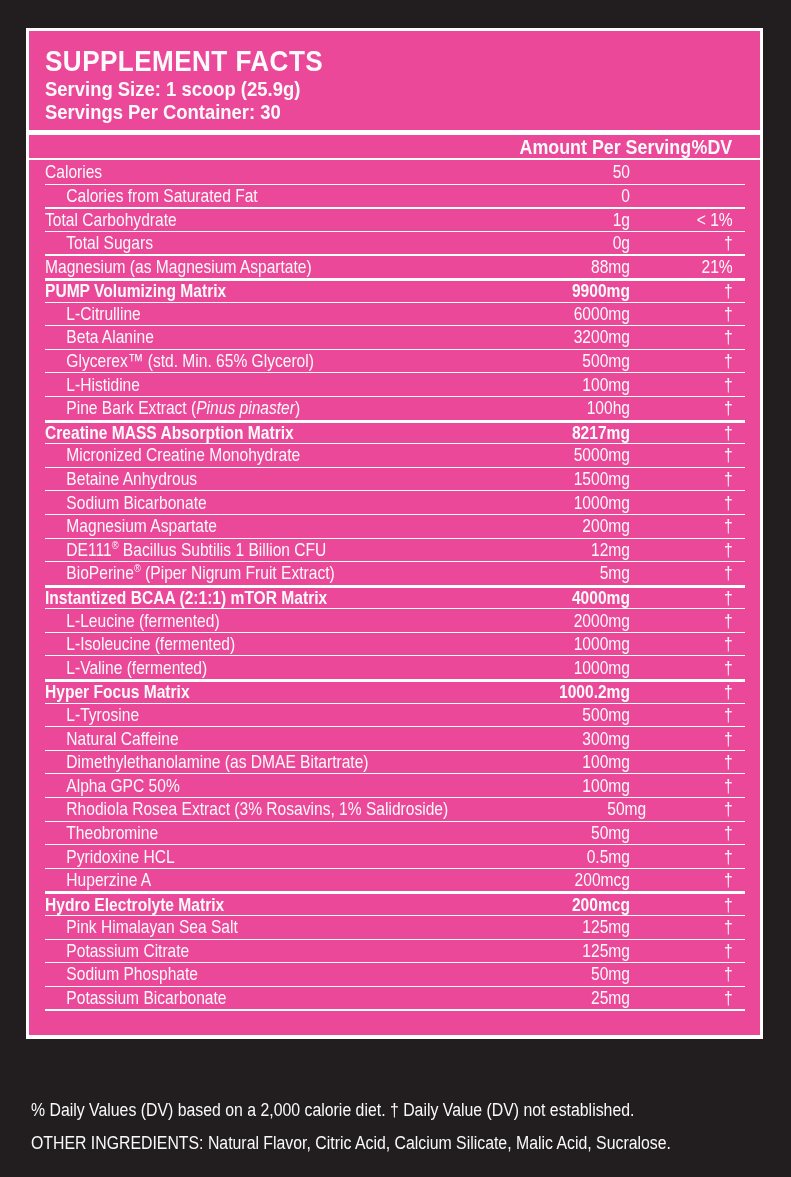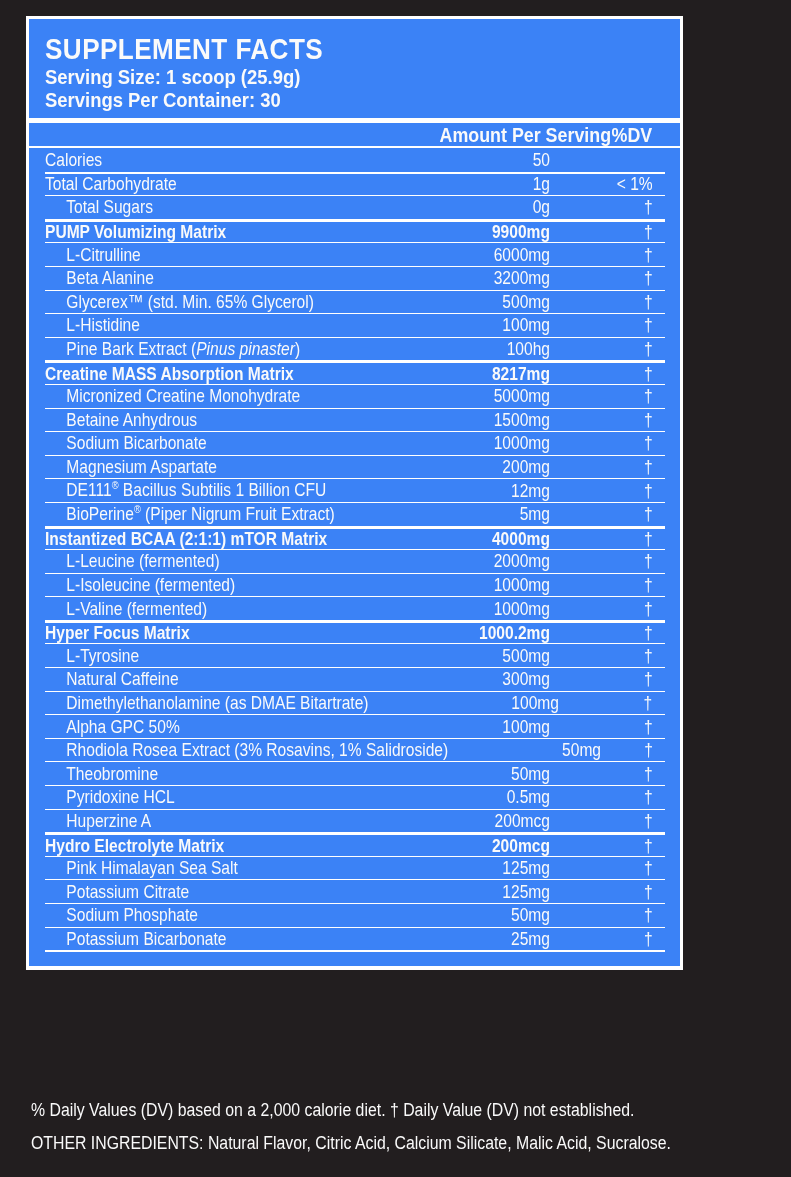--- a/index.html
+++ b/index.html
@@ -5,45 +5,45 @@
   html,body{margin:0;padding:0;}
   body{
     width:791px;height:1177px;
     background:#221e1f;
     color:#fafafa;
     font-family:"Liberation Sans", sans-serif;
     position:relative;
     overflow:hidden;
   }
   .panel{
-    position:absolute;left:26px;top:16px;width:657px;
+    position:absolute;left:26px;top:28px;width:737px;
     box-sizing:border-box;
     border:3px solid #ffffff;
     border-bottom-width:4px;
-    background:#3b82f6;
+    background:#ec4899;
   }
   .hdr{padding:14px 16px 7px 16px;}
   .title{
     font-weight:700;font-size:30px;line-height:32px;
     letter-spacing:.5px;white-space:nowrap;
     transform:scaleX(.87);transform-origin:0 0;
   }
   .serving-line{
     font-weight:700;font-size:20.5px;line-height:23px;
     white-space:nowrap;
     transform:scaleX(.9);transform-origin:0 0;
   }
   .rule5{height:5px;background:#ffffff;}
   .rule2{height:2px;background:#ffffff;}
   .colhead{
     display:flex;align-items:center;height:23px;
     padding:0 15px 0 16px;
     font-weight:700;font-size:21px;
   }
-  .rows-wrap{padding:0 15px 14px 16px;}
+  .rows-wrap{padding:0 15px 24px 16px;}
   .row{
     display:flex;align-items:center;
     height:23.6px;box-sizing:border-box;
     font-size:19px;
   }
   .sep-none{border-top:0;}
   .sep-thin{border-top:1.5px solid #ffffff;}
   .sep-med{border-top:2px solid #ffffff;}
   .sep-thick{border-top:3.5px solid #ffffff;}
   .name{
@@ -90,29 +90,39 @@
     <div class="dv">%DV</div>
   </div>
   <div class="rule2"></div>
   <div class="rows-wrap">
     <div id="rows">
         <div class="row main sep-none">
           <div class="name">Calories</div>
           <div class="amt">50</div>
           <div class="dv"></div>
         </div>
+        <div class="row sub sep-thin">
+          <div class="name">Calories from Saturated Fat</div>
+          <div class="amt">0</div>
+          <div class="dv"></div>
+        </div>
         <div class="row main sep-med">
           <div class="name">Total Carbohydrate</div>
           <div class="amt">1g</div>
           <div class="dv">&lt; 1%</div>
         </div>
         <div class="row sub sep-thin">
           <div class="name">Total Sugars</div>
           <div class="amt">0g</div>
           <div class="dv">†</div>
+        </div>
+        <div class="row main sep-med">
+          <div class="name">Magnesium (as Magnesium Aspartate)</div>
+          <div class="amt">88mg</div>
+          <div class="dv">21%</div>
         </div>
         <div class="row section sep-thick">
           <div class="name">PUMP Volumizing Matrix</div>
           <div class="amt">9900mg</div>
           <div class="dv">†</div>
         </div>
         <div class="row sub sep-thin">
           <div class="name">L-Citrulline</div>
           <div class="amt">6000mg</div>
           <div class="dv">†</div>

